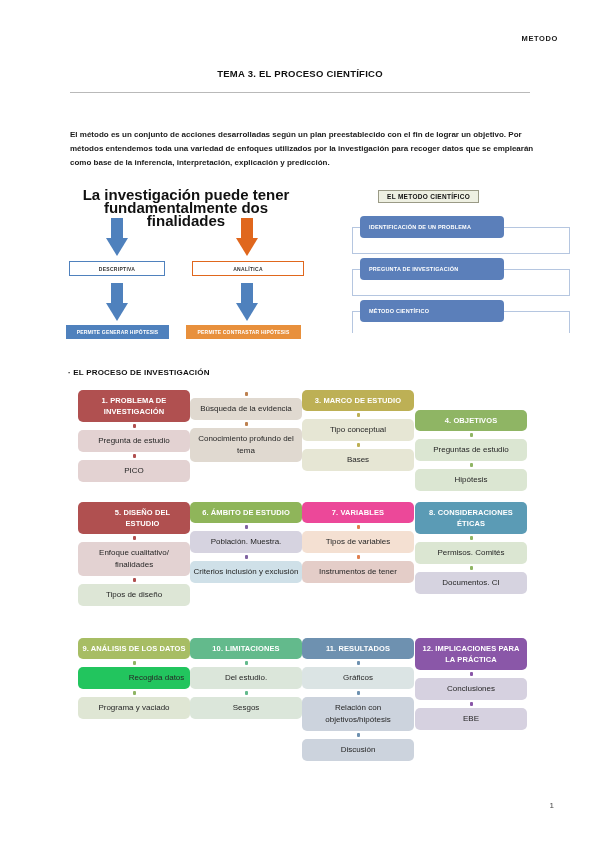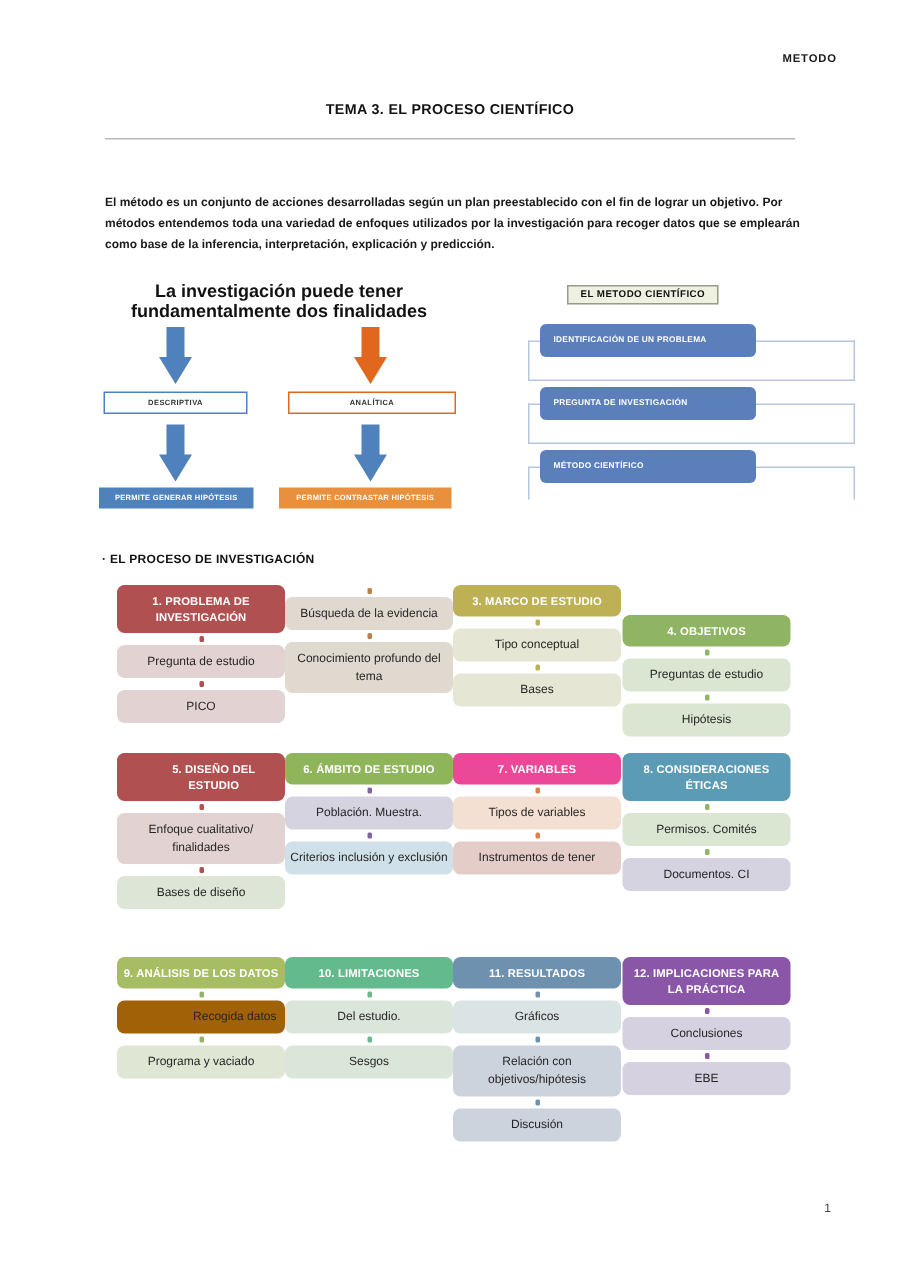--- a/index.html
+++ b/index.html
@@ -28,21 +28,21 @@
   .intro{
     position:absolute;top:128px;left:70px;width:468px;
     font-size:8px;line-height:14px;font-weight:bold;color:#1a1a1a;
     text-align:left;
   }
 
   
   .flow-left{position:absolute;top:188px;left:64px;width:250px;height:150px;}
   .flow-left .heading{
     position:absolute;top:0;left:0;width:244px;text-align:center;
-    font-size:12px;font-weight:bold;line-height:13px;color:#111;
+    font-size:15px;font-weight:bold;line-height:13px;color:#111;
   }
   .arrow{position:absolute;width:22px;height:40px;}
   .arrow .shaft{position:absolute;top:0;left:5px;width:12px;height:22px;}
   .arrow .head{
     position:absolute;top:20px;left:0;width:0;height:0;
     border-left:11px solid transparent;border-right:11px solid transparent;
   }
   .arrow.blue .shaft{background:#4f81bd;}
   .arrow.blue .head{border-top:18px solid #4f81bd;}
   .arrow.orange .shaft{background:#e0671d;}
@@ -197,21 +197,21 @@
         <div class="dot" style="background: rgb(143, 181, 100);"></div>
         <div class="card-sub" style="background: rgb(219, 230, 210);">Preguntas de estudio</div>
         <div class="dot" style="background: rgb(143, 181, 100);"></div>
         <div class="card-sub" style="background: rgb(219, 230, 210);">Hipótesis</div>
       </div>
       <div class="col" style="left: 78px; top: 112px;">
         <div class="card-head" style="background: rgb(176, 80, 80); padding-left: 20px;">5. DISEÑO DEL ESTUDIO</div>
         <div class="dot" style="background: rgb(176, 80, 80);"></div>
         <div class="card-sub" style="background: rgb(227, 210, 210);">Enfoque cualitativo/ finalidades</div>
         <div class="dot" style="background: rgb(176, 80, 80);"></div>
-        <div class="card-sub" style="background: rgb(221, 230, 214);">Bases de diseño</div>
+        <div class="card-sub" style="background: rgb(221, 230, 214);">Tipos de diseño</div>
       </div>
       <div class="col" style="left: 190px; top: 112px;">
         <div class="card-head" style="background: rgb(143, 181, 90);">6. ÁMBITO DE ESTUDIO</div>
         <div class="dot" style="background: rgb(128, 100, 162);"></div>
         <div class="card-sub" style="background: rgb(214, 211, 224);">Población. Muestra.</div>
         <div class="dot" style="background: rgb(128, 100, 162);"></div>
         <div class="card-sub" style="background: rgb(207, 224, 232);">Criterios inclusión y exclusión</div>
       </div>
       <div class="col" style="left: 302px; top: 112px;">
         <div class="card-head" style="background: #ec4899;">7. VARIABLES</div>
@@ -223,21 +223,21 @@
       <div class="col" style="left: 415px; top: 112px;">
         <div class="card-head" style="background: rgb(91, 155, 181);">8. CONSIDERACIONES ÉTICAS</div>
         <div class="dot" style="background: rgb(143, 181, 100);"></div>
         <div class="card-sub" style="background: rgb(219, 230, 210);">Permisos. Comités</div>
         <div class="dot" style="background: rgb(143, 181, 100);"></div>
         <div class="card-sub" style="background: rgb(214, 211, 224);">Documentos. CI</div>
       </div>
       <div class="col" style="left: 78px; top: 248px;">
         <div class="card-head" style="background: rgb(167, 189, 100);">9. ANÁLISIS DE LOS DATOS</div>
         <div class="dot" style="background: rgb(143, 181, 100);"></div>
-        <div class="card-sub" style="background: #a16207; padding-left: 48px;">Recogida datos</div>
+        <div class="card-sub" style="background: #22c55e; padding-left: 48px;">Recogida datos</div>
         <div class="dot" style="background: rgb(143, 181, 100);"></div>
         <div class="card-sub" style="background: rgb(223, 230, 212);">Programa y vaciado</div>
       </div>
       <div class="col" style="left: 190px; top: 248px;">
         <div class="card-head" style="background: rgb(99, 186, 140);">10. LIMITACIONES</div>
         <div class="dot" style="background: rgb(99, 186, 140);"></div>
         <div class="card-sub" style="background: rgb(219, 230, 218);">Del estudio.</div>
         <div class="dot" style="background: rgb(99, 186, 140);"></div>
         <div class="card-sub" style="background: rgb(219, 230, 218);">Sesgos</div>
       </div>

